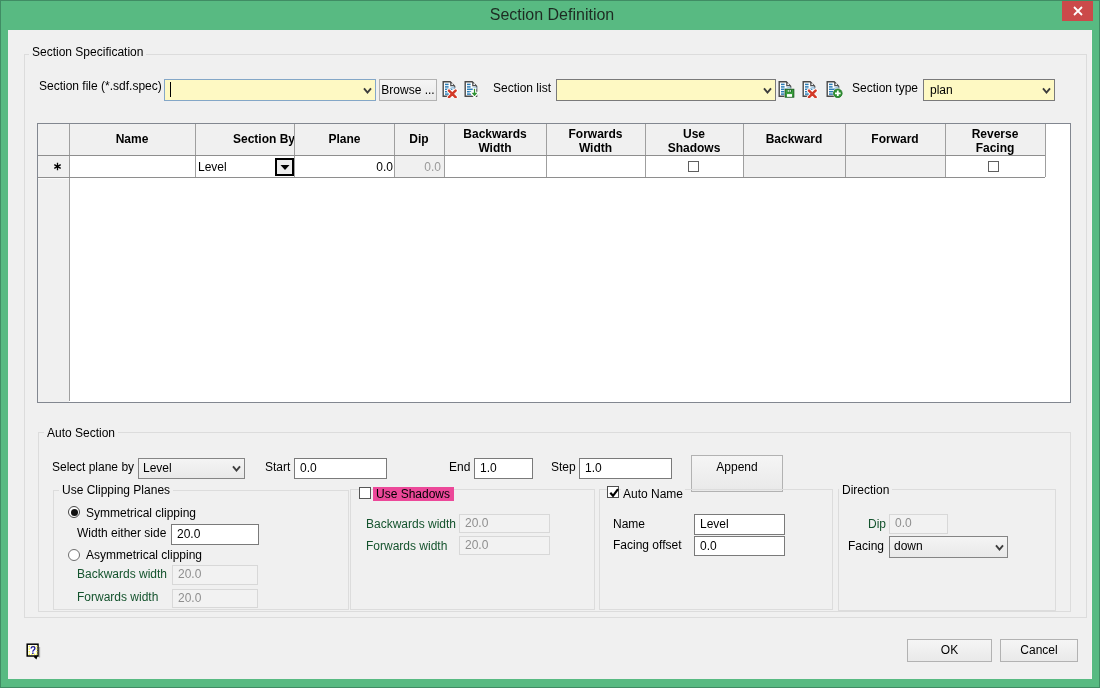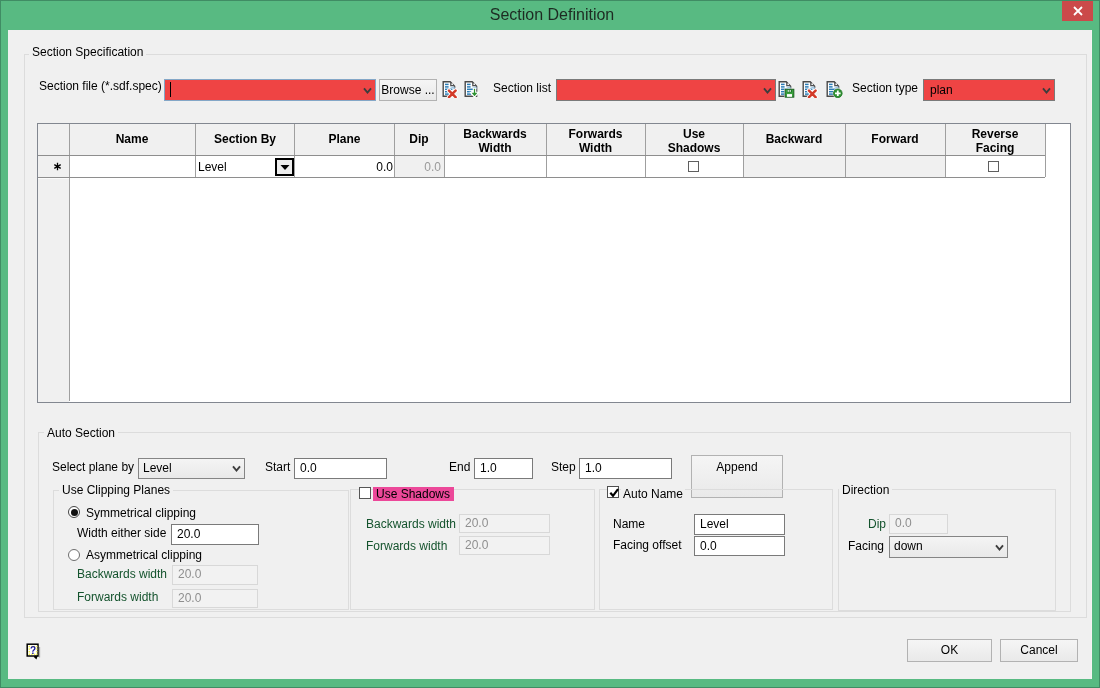--- a/index.html
+++ b/index.html
@@ -8,21 +8,21 @@
 #client{position:absolute;left:8px;top:30px;width:1084px;height:649px;background:#f0f0f0}
 #title{position:absolute;top:0;left:2px;width:100%;height:30px;color:#1d2b22;font-size:16px;text-align:center;line-height:29px}
 #close{position:absolute;left:1062px;top:1px;width:31px;height:20px;background:#cb4a4a}
 #close svg{position:absolute;left:11px;top:5px}
 .grp{position:absolute;border:1px solid #dcdcdc}
 .grplbl{position:absolute;background:#f0f0f0;padding:0 3px;white-space:nowrap}
 .lbl{position:absolute;white-space:nowrap}
 .glbl{position:absolute;white-space:nowrap;color:#14532d}
 .in{position:absolute;background:#fff;border:1px solid #7a7a7a;line-height:19px;padding-left:5px;white-space:nowrap}
 .din{position:absolute;background:#f2f2f2;border:1px solid #d8d8d8;line-height:17px;padding-left:5px;color:#8f8f8f;white-space:nowrap}
-.combo{position:absolute;background:#ef4444;border:1px solid #7a7a7a}
+.combo{position:absolute;background:#fef9c3;border:1px solid #7a7a7a}
 .dcombo{position:absolute;background:linear-gradient(#f4f4f4,#e9e9e9);border:1px solid #858585;line-height:19px;padding-left:4px;white-space:nowrap}
 .chev{position:absolute}
 .btn{position:absolute;background:linear-gradient(#f5f5f5,#e9e9e9);border:1px solid #b2b2b2;text-align:center}
 .ck{position:absolute;background:#fff;border:1px solid #5f5f5f}
 .vline{position:absolute;width:1px;background:#9f9f9f}
 .hline{position:absolute;height:1px;background:#9f9f9f}
 </style></head>
 <body>
 <div id="frame"></div>
 <div id="title">Section Definition</div>
@@ -136,21 +136,21 @@
 <div class="combo" style="left:923px;top:79px;width:132px;height:22px;line-height:20px;padding-left:6px">plan</div>
 <svg class="chev" style="left:1042px;top:87px" width="9" height="8" viewBox="0 0 9 8">
     <path d="M1 1.3 L4.5 5.5 L8 1.3" stroke="#3d3d3d" stroke-width="1.9" fill="none"></path>
   </svg>
 
 <div class="abs" id="grid" style="left:37px;top:123px;width:1034px;height:280px;background:#fff;border:1px solid #828790"></div>
 <div class="abs" style="left:38px;top:124px;width:31px;height:278px;background:#f0f0f0"></div>
 <div class="abs" style="left:38px;top:124px;width:1007px;height:31px;background:#f0f0f0"></div>
 
 <div class="lbl" style="left:69px;top:124px;width:126px;height:31px;font-weight:bold;text-align:center;line-height:31px">Name</div>
-<div class="lbl" style="left:195px;top:124px;width:100px;height:31px;font-weight:bold;text-align:center;line-height:31px">Section By</div>
+<div class="lbl" style="left:195px;top:124px;width:100px;height:31px;font-weight:bold;text-align:right;line-height:31px">Section By</div>
 <div class="lbl" style="left:295px;top:124px;width:99px;height:31px;font-weight:bold;text-align:center;line-height:31px">Plane</div>
 <div class="lbl" style="left:394px;top:124px;width:50px;height:31px;font-weight:bold;text-align:center;line-height:31px">Dip</div>
 <div class="lbl" style="left:444px;top:124px;width:102px;height:31px;font-weight:bold;text-align:center;line-height:14px;padding-top:3px">Backwards<br>Width</div>
 <div class="lbl" style="left:546px;top:124px;width:99px;height:31px;font-weight:bold;text-align:center;line-height:14px;padding-top:3px">Forwards<br>Width</div>
 <div class="lbl" style="left:645px;top:124px;width:98px;height:31px;font-weight:bold;text-align:center;line-height:14px;padding-top:3px">Use<br>Shadows</div>
 <div class="lbl" style="left:743px;top:124px;width:102px;height:31px;font-weight:bold;text-align:center;line-height:31px">Backward</div>
 <div class="lbl" style="left:845px;top:124px;width:100px;height:31px;font-weight:bold;text-align:center;line-height:31px">Forward</div>
 <div class="lbl" style="left:945px;top:124px;width:100px;height:31px;font-weight:bold;text-align:center;line-height:14px;padding-top:3px">Reverse<br>Facing</div>
 
 <div class="abs" style="left:394px;top:156px;width:50px;height:21px;background:#f0f0f0"></div>
@@ -191,21 +191,21 @@
 <div class="dcombo" style="left:138px;top:458px;width:107px;height:21px">Level</div>
 <svg class="chev" style="left:232px;top:465px" width="9" height="8" viewBox="0 0 9 8">
     <path d="M1 1.3 L4.5 5.5 L8 1.3" stroke="#3d3d3d" stroke-width="1.9" fill="none"></path>
   </svg>
 <div class="lbl" style="left:265px;top:460px">Start</div>
 <div class="in" style="left:294px;top:458px;width:93px;height:21px">0.0</div>
 <div class="lbl" style="left:449px;top:460px">End</div>
 <div class="in" style="left:474px;top:458px;width:59px;height:21px">1.0</div>
 <div class="lbl" style="left:551px;top:460px">Step</div>
 <div class="in" style="left:579px;top:458px;width:93px;height:21px">1.0</div>
-<div class="btn" style="left:691px;top:455px;width:92px;height:43px;line-height:23px">Append</div>
+<div class="btn" style="left:691px;top:455px;width:92px;height:37px;line-height:23px">Append</div>
 
 <div class="grp" style="left:53px;top:490px;width:296px;height:120px"></div>
 <div class="grplbl" style="left:59px;top:483px">Use Clipping Planes</div>
 <div class="abs" style="left:68px;top:506px;width:12px;height:12px;border:1px solid #454545;border-radius:50%;background:#fff"></div>
 <div class="abs" style="left:71px;top:509px;width:7px;height:7px;border-radius:50%;background:#111"></div>
 <div class="lbl" style="left:86px;top:506px">Symmetrical clipping</div>
 <div class="lbl" style="left:77px;top:526px">Width either side</div>
 <div class="in" style="left:171px;top:524px;width:88px;height:21px">20.0</div>
 <div class="abs" style="left:68px;top:549px;width:12px;height:12px;border:1px solid #6e6e6e;border-radius:50%;background:#fff"></div>
 <div class="lbl" style="left:86px;top:548px">Asymmetrical clipping</div>

